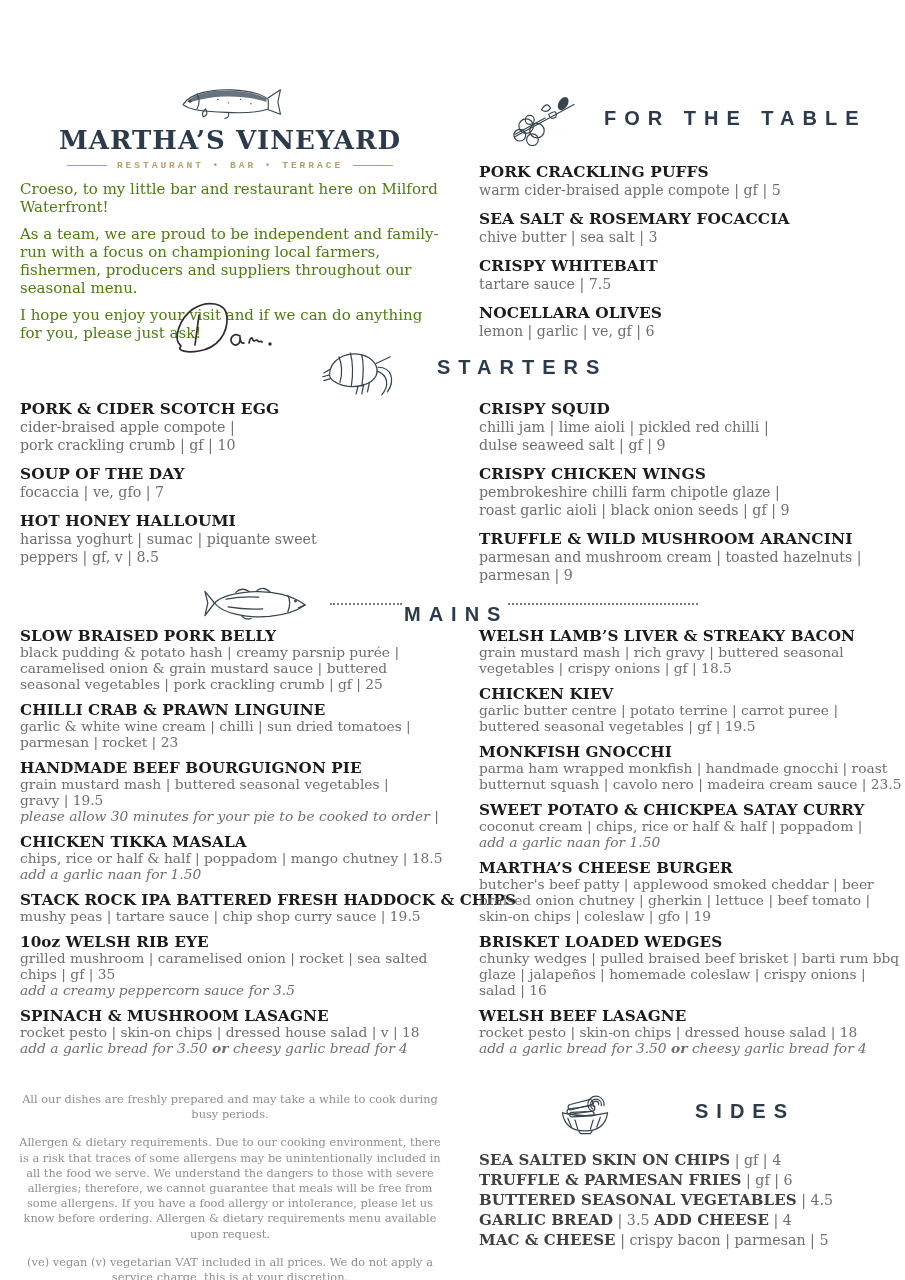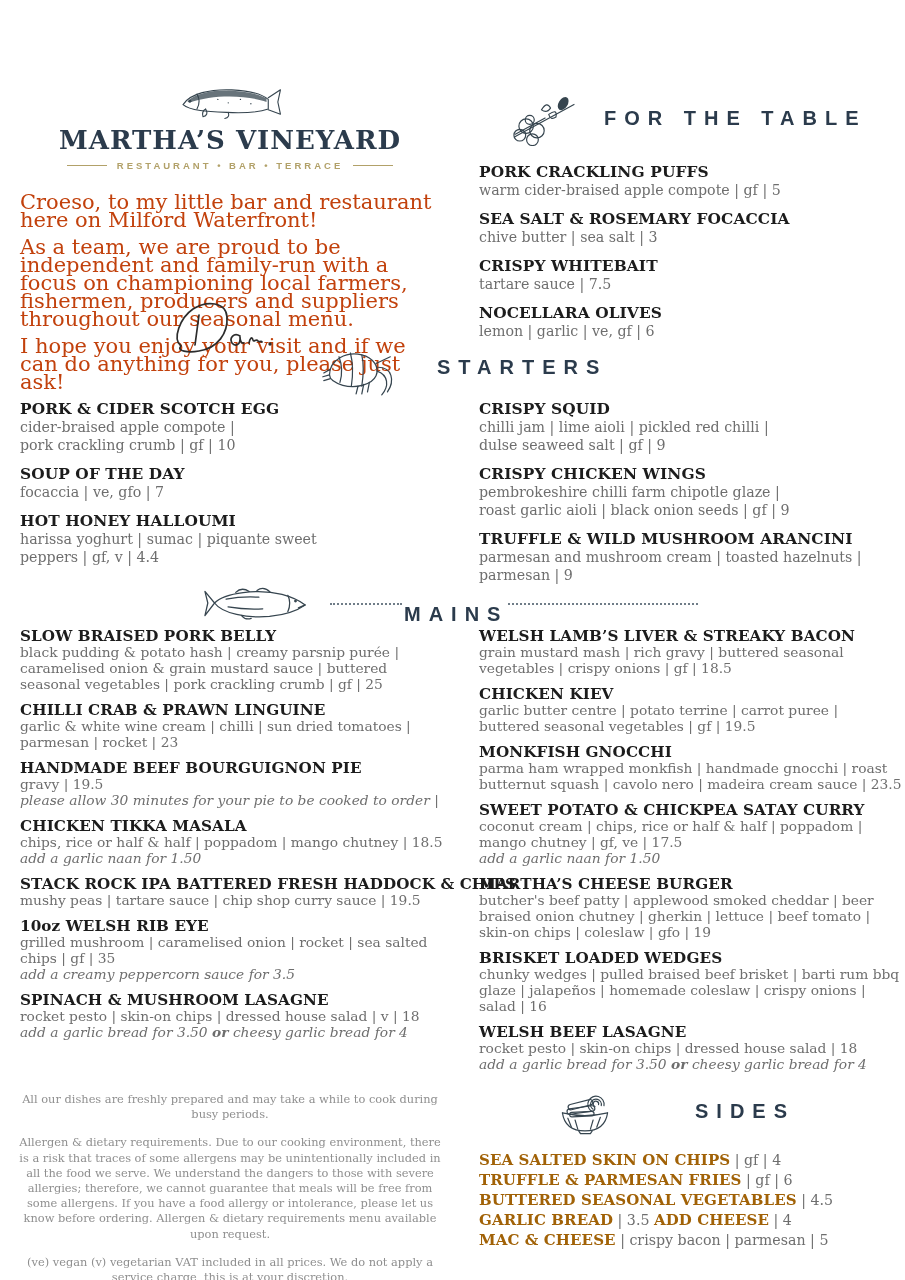--- a/index.html
+++ b/index.html
@@ -5,24 +5,24 @@
   html,body{margin:0;padding:0;background:#ffffff;}
   .page{position:relative;width:905px;height:1280px;background:#ffffff;overflow:hidden;
         font-family:"DejaVu Serif",serif;border-radius:24px;}
   .abs{position:absolute;}
 
   
   .brand{left:20px;top:82px;width:420px;text-align:center;}
   .brand-title{font-size:26px;font-weight:700;color:#2b3b4c;letter-spacing:1px;margin-top:3px;line-height:30px;}
   .brand-sub{display:flex;align-items:center;justify-content:center;gap:10px;margin-top:5px;}
   .brand-sub .rule{width:40px;height:1px;background:#b2a169;}
-  .brand-sub .sub-text{font-family:Liberation Sans, sans-serif;font-size:9.5px;font-weight:700;
+  .brand-sub .sub-text{font-family:Liberation Mono, monospace;font-size:9.5px;font-weight:700;
         color:#b2a169;letter-spacing:3px;}
 
-  .intro{left:20px;top:193px;width:424px;color:#c2410c;font-size:21px;line-height:18px;}
+  .intro{left:20px;top:180px;width:424px;color:#4d7c0f;font-size:15px;line-height:18px;}
   .intro p{margin:0 0 9px 0;}
 
   
   .sans-head{font-family:"Liberation Sans",sans-serif;font-weight:700;color:#2b3b4c;
              font-size:20px;letter-spacing:8px;white-space:nowrap;}
   .dotline{border-top:2px dotted #707d88;height:0;}
 
   
   .item{margin-bottom:10px;}
   .item-name{font-weight:700;font-size:15.2px;color:#1c1c1c;line-height:16px;letter-spacing:.1px;white-space:nowrap;}
@@ -31,21 +31,21 @@
   .note b{font-weight:700;}
 
   .airy .item{margin-bottom:11px;}
   .airy .item-name{font-size:15.4px;line-height:18px;}
   .airy .line{font-size:14.2px;line-height:18px;}
 
   .col-head{display:flex;align-items:center;}
 
   
   .side-line{font-size:15px;line-height:20px;white-space:nowrap;}
-  .side-name{font-weight:700;color:#a16207;letter-spacing:.1px;}
+  .side-name{font-weight:700;color:#404040;letter-spacing:.1px;}
   .side-tail{color:#6e6e6e;font-size:14.2px;}
 
   
   .footer{left:18px;top:1092px;width:424px;text-align:center;color:#8f8f8f;
           font-size:11.4px;line-height:15.2px;}
   .footer p{margin:0 0 13px 0;}
 
   svg{display:block;}
   .sketch{stroke:#36454f;fill:none;stroke-width:1.3;stroke-linecap:round;stroke-linejoin:round;}
   .sketch-fill{fill:#36454f;stroke:none;}
@@ -147,21 +147,21 @@
       <div class="line">cider-braised apple compote |</div>
       <div class="line">pork crackling crumb | gf | 10</div>
     </div>
     <div class="item">
       <div class="item-name">SOUP OF THE DAY</div>
       <div class="line">focaccia | ve, gfo | 7</div>
     </div>
     <div class="item">
       <div class="item-name">HOT HONEY HALLOUMI</div>
       <div class="line">harissa yoghurt | sumac | piquante sweet</div>
-      <div class="line">peppers | gf, v | 4.4</div>
+      <div class="line">peppers | gf, v | 8.5</div>
     </div>
   </div>
 
   <div class="abs airy" style="left:479px;top:400px;width:414px;">
     <div class="item">
       <div class="item-name">CRISPY SQUID</div>
       <div class="line">chilli jam | lime aioli | pickled red chilli |</div>
       <div class="line">dulse seaweed salt | gf | 9</div>
     </div>
     <div class="item">
@@ -197,20 +197,21 @@
       <div class="line">caramelised onion &amp; grain mustard sauce | buttered</div>
       <div class="line">seasonal vegetables | pork crackling crumb | gf | 25</div>
     </div>
     <div class="item">
       <div class="item-name">CHILLI CRAB &amp; PRAWN LINGUINE</div>
       <div class="line">garlic &amp; white wine cream | chilli | sun dried tomatoes |</div>
       <div class="line">parmesan | rocket | 23</div>
     </div>
     <div class="item">
       <div class="item-name">HANDMADE BEEF BOURGUIGNON PIE</div>
+      <div class="line">grain mustard mash | buttered seasonal vegetables |</div>
       <div class="line">gravy | 19.5</div>
       <div class="line note">please allow 30 minutes for your pie to be cooked to order |</div>
     </div>
     <div class="item">
       <div class="item-name">CHICKEN TIKKA MASALA</div>
       <div class="line">chips, rice or half &amp; half | poppadom | mango chutney | 18.5</div>
       <div class="line note">add a garlic naan for 1.50</div>
     </div>
     <div class="item">
       <div class="item-name">STACK ROCK IPA BATTERED FRESH HADDOCK &amp; CHIPS</div>
@@ -241,21 +242,20 @@
       <div class="line">buttered seasonal vegetables | gf | 19.5</div>
     </div>
     <div class="item">
       <div class="item-name">MONKFISH GNOCCHI</div>
       <div class="line">parma ham wrapped monkfish | handmade gnocchi | roast</div>
       <div class="line">butternut squash | cavolo nero | madeira cream sauce | 23.5</div>
     </div>
     <div class="item">
       <div class="item-name">SWEET POTATO &amp; CHICKPEA SATAY CURRY</div>
       <div class="line">coconut cream | chips, rice or half &amp; half | poppadom |</div>
-      <div class="line">mango chutney | gf, ve | 17.5</div>
       <div class="line note">add a garlic naan for 1.50</div>
     </div>
     <div class="item">
       <div class="item-name">MARTHA’S CHEESE BURGER</div>
       <div class="line">butcher's beef patty | applewood smoked cheddar | beer</div>
       <div class="line">braised onion chutney | gherkin | lettuce | beef tomato |</div>
       <div class="line">skin-on chips | coleslaw | gfo | 19</div>
     </div>
     <div class="item">
       <div class="item-name">BRISKET LOADED WEDGES</div>

